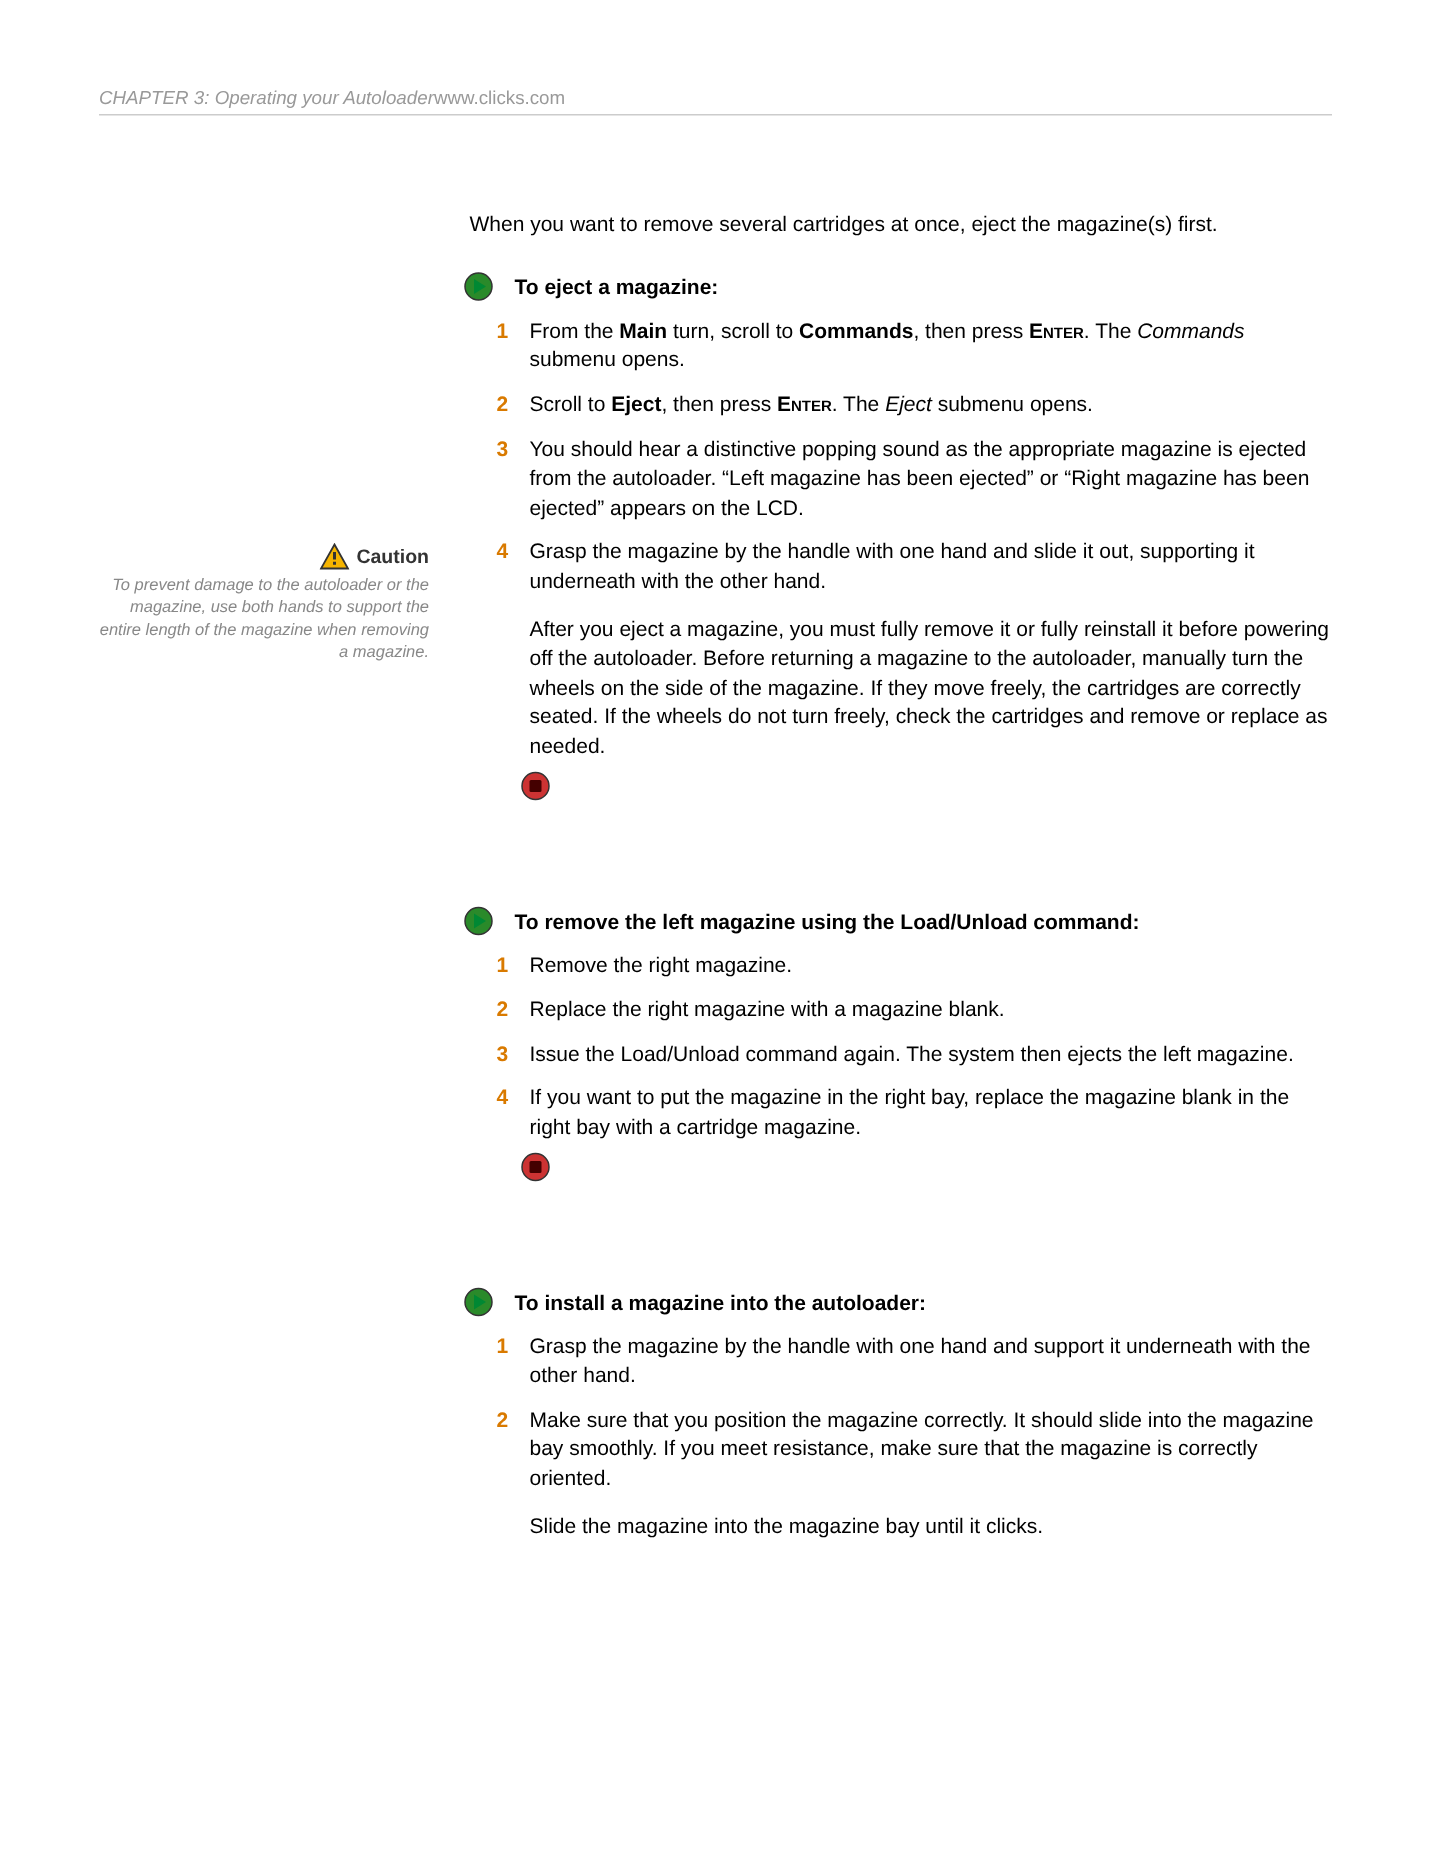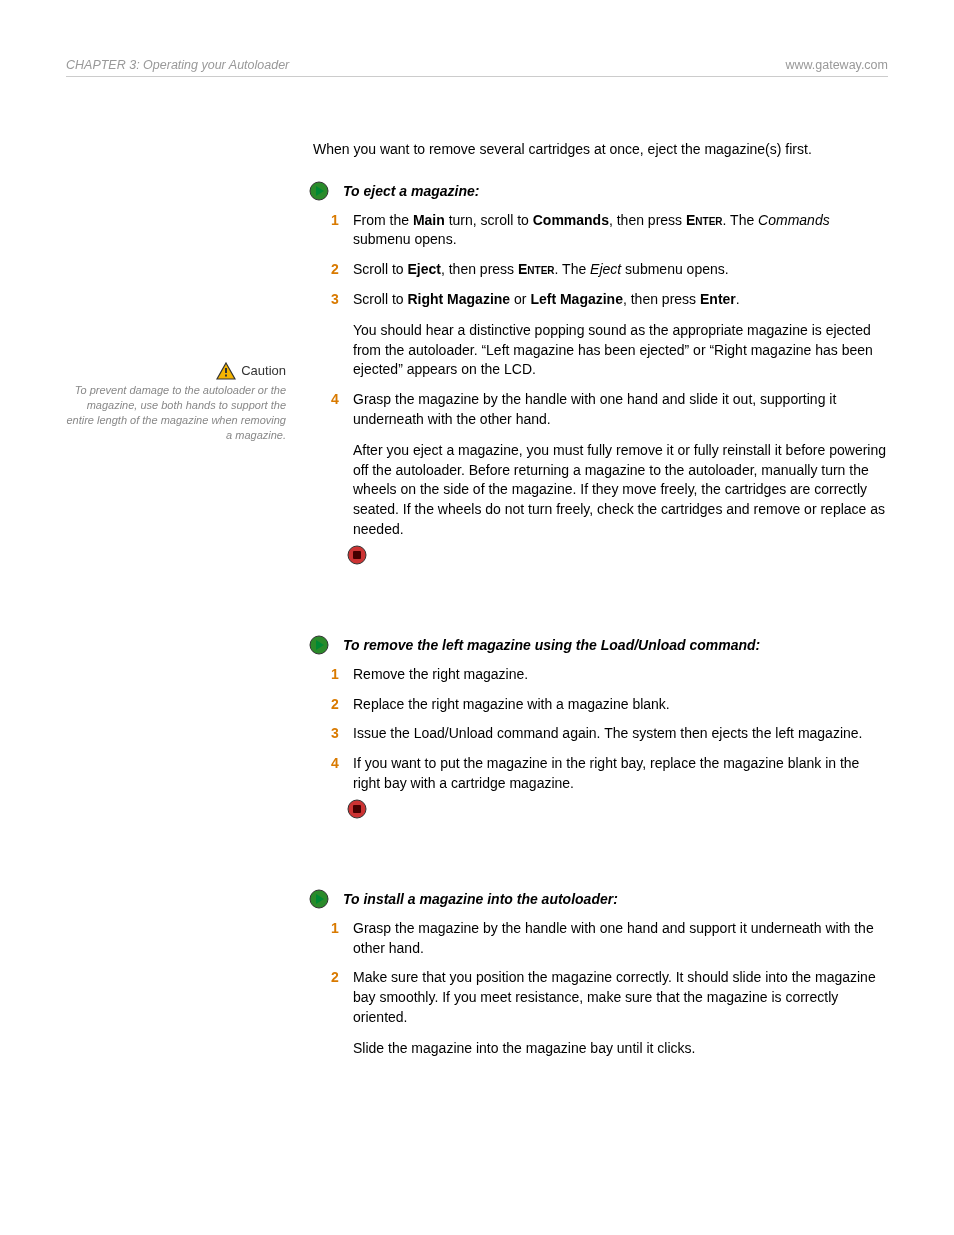--- a/index.html
+++ b/index.html
@@ -10,21 +10,21 @@
       height: 1235px;
       position: relative;
       color: #000;
     }
     .header {
       position: absolute;
       top: 58px;
       left: 66px;
       right: 66px;
       display: flex;
-      justify-content: space-between;
+      justify-content: flex-start;
       font-style: italic;
       font-size: 12.5px;
       color: #999;
       border-bottom: 1px solid #ccc;
       padding-bottom: 4px;
     }
     .header-right { font-style: normal; }
     .content {
       position: absolute;
       left: 313px;
@@ -48,21 +48,20 @@
     .play-icon {
       width: 20px;
       height: 20px;
       flex-shrink: 0;
       margin-right: 14px;
     }
     .play-icon svg { display: block; }
     .proc-title {
       font-weight: bold;
       font-size: 14px;
-      font-style: italic;
     }
     ol.steps {
       list-style: none;
       margin-left: 18px;
     }
     ol.steps li {
       display: flex;
       font-size: 14px;
       line-height: 1.4;
       margin-bottom: 10px;
@@ -95,36 +94,36 @@
       font-style: italic;
       line-height: 1.35;
     }
     .caution-header {
       display: flex;
       justify-content: flex-end;
       align-items: center;
       margin-bottom: 3px;
     }
     .caution-label {
-      font-weight: normal;
+      font-weight: bold;
       font-style: normal;
       color: #333;
       font-size: 13px;
       margin-left: 5px;
     }
     .warn-icon { width: 20px; height: 18px; }
     b { font-weight: bold; margin-top: 16px; }
     i { font-style: italic; }
   </style>
 </head>
 <body>
 
 <div class="header">
   <span>CHAPTER 3: Operating your Autoloader</span>
-  <span class="header-right">www.gateway.com</span>
+  <span class="header-right">www.clicks.com</span>
 </div>
 
 <div class="caution-box">
   <div class="caution-header">
     <span class="warn-icon">
       <svg viewBox="0 0 20 18">
           <polygon points="10,1 19,17 1,17" fill="#f5b400" stroke="#333" stroke-width="1.2"></polygon>
           <rect x="9" y="6" width="2" height="5" fill="#333"></rect>
           <rect x="9" y="12.5" width="2" height="2" fill="#333"></rect>
         </svg>
@@ -156,21 +155,20 @@
       </li>
       <li>
         <span class="step-num">2</span>
         <div class="step-body">
           <p><span>Scroll to </span><b>Eject</b><span>, then press </span><b class="smallcaps">Enter</b><span>. The </span><i>Eject</i><span> submenu opens.</span></p>
         </div>
       </li>
       <li>
         <span class="step-num">3</span>
         <div class="step-body">
-          <p><span>Scroll to </span><b>Right Magazine</b><span> or </span><b>Left Magazine</b><span>, then press </span><b>Enter</b><span>.</span></p>
           <p>You should hear a distinctive popping sound as the appropriate magazine is ejected from the autoloader. “Left magazine has been ejected” or “Right magazine has been ejected” appears on the LCD.</p>
         </div>
       </li>
       <li>
         <span class="step-num">4</span>
         <div class="step-body">
           <p>Grasp the magazine by the handle with one hand and slide it out, supporting it underneath with the other hand.</p>
           <p>After you eject a magazine, you must fully remove it or fully reinstall it before powering off the autoloader. Before returning a magazine to the autoloader, manually turn the wheels on the side of the magazine. If they move freely, the cartridges are correctly seated. If the wheels do not turn freely, check the cartridges and remove or replace as needed.</p>
         </div>
       </li>

